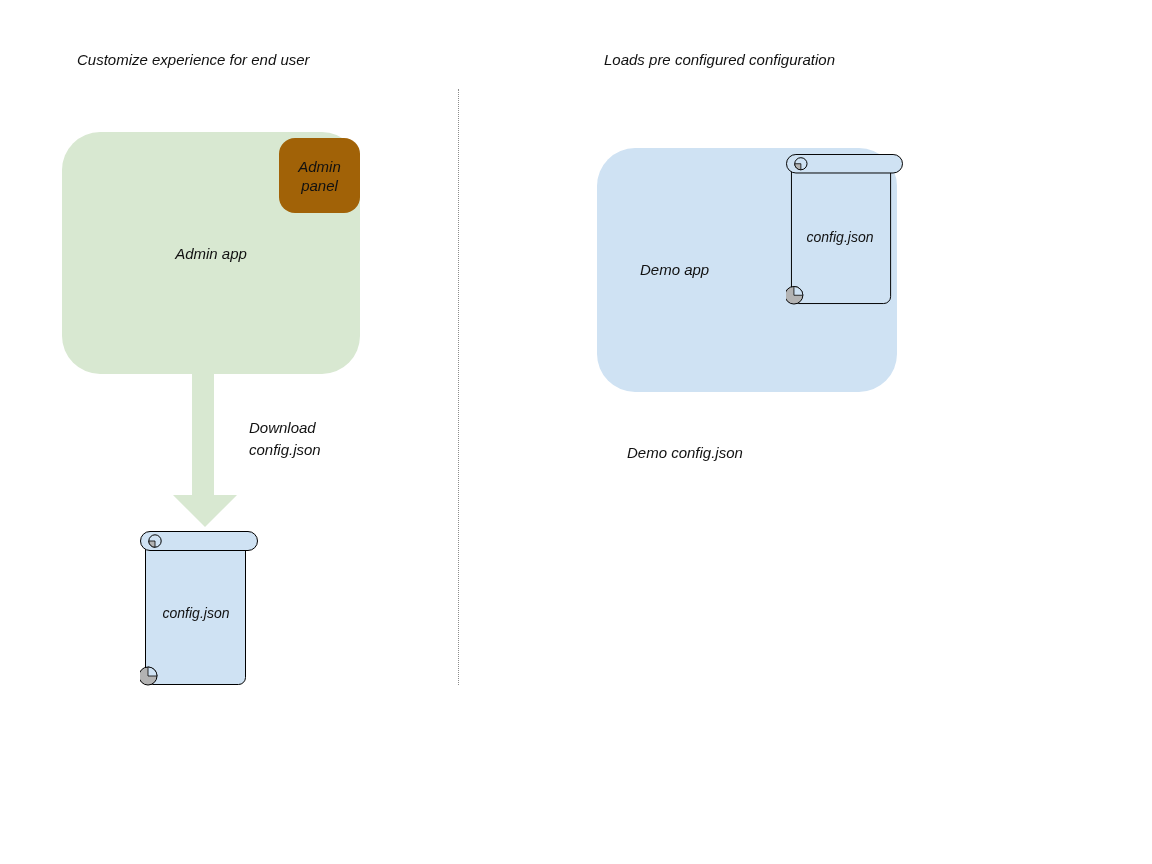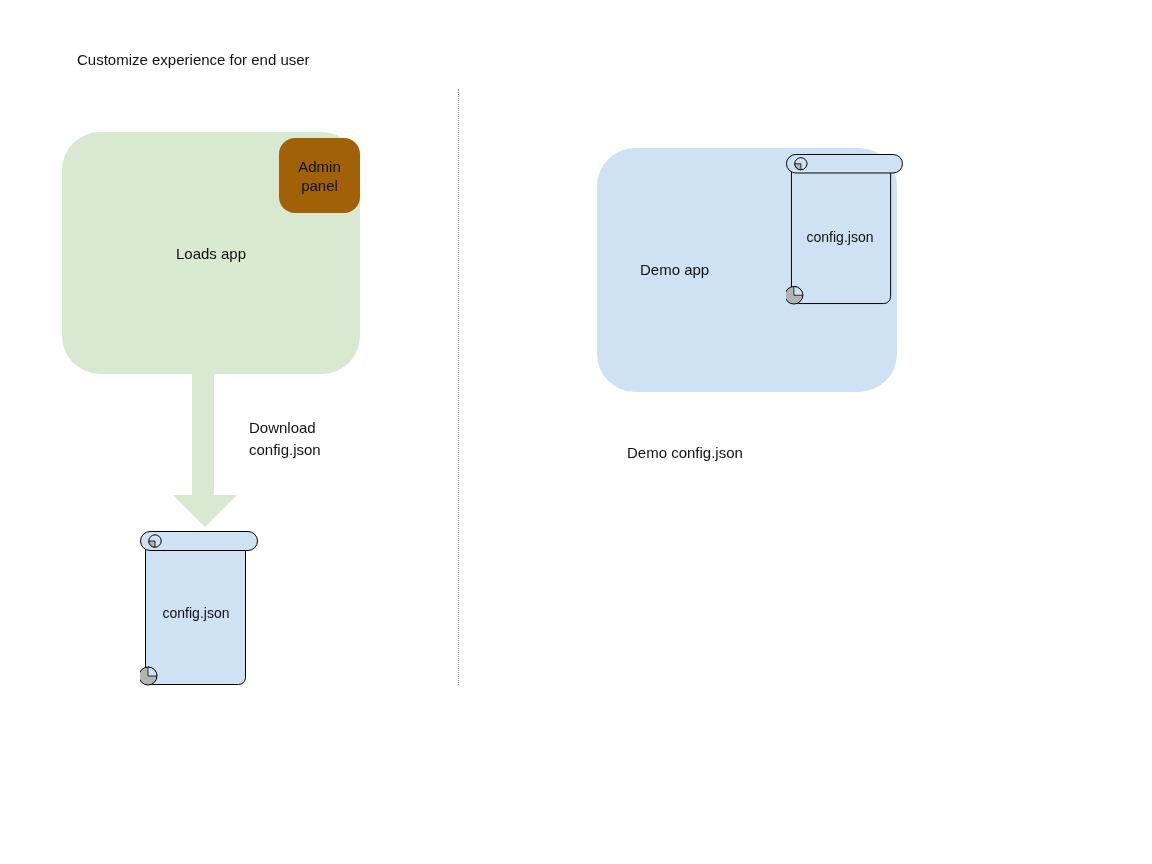--- a/index.html
+++ b/index.html
@@ -1,19 +1,20 @@
 <!DOCTYPE html>
 <html><head>
 <meta charset="utf-8">
 <style>
   html,body { margin:0; padding:0; background:#ffffff; }
   #canvas {
     position:relative; width:1152px; height:864px; overflow:hidden;
     background:#ffffff; color:#111111;
     font-family:"Liberation Sans", sans-serif;
+    font-style:italic;
   }
   .title { position:absolute; font-size:15px; line-height:19px; }
   #title-left  { left:77px;  top:50px; }
   #title-right { left:604px; top:50px; }
 
   #admin-box {
     position:absolute; left:62px; top:132px; width:298px; height:242px;
     background:#d8e8d1; border-radius:38px;
     display:flex; align-items:center; justify-content:center; font-size:15px;
   }
@@ -53,23 +54,24 @@
     font-size:15px;
   }
   #loads-caption { position:absolute; left:627px; top:444px; font-size:15px; }
 </style>
 </head>
 <body>
 
 <div id="canvas">
 
   <div class="title" id="title-left">Customize experience for end user</div>
+  <div class="title" id="title-right">Loads pre configured configuration</div>
 
   <div id="admin-box">
-    <span>Loads app</span>
+    <span>Admin app</span>
     <div id="admin-panel">
       <span>Admin panel</span>
     </div>
   </div>
 
   <svg id="arrow-svg" width="70" height="154" viewBox="0 0 70 154">
     <polygon points="22,0 44,0 44,121 67,121 35,153 3,121 22,121" fill="#d8e8d1"></polygon>
   </svg>
 
   <div id="download-caption">Download

